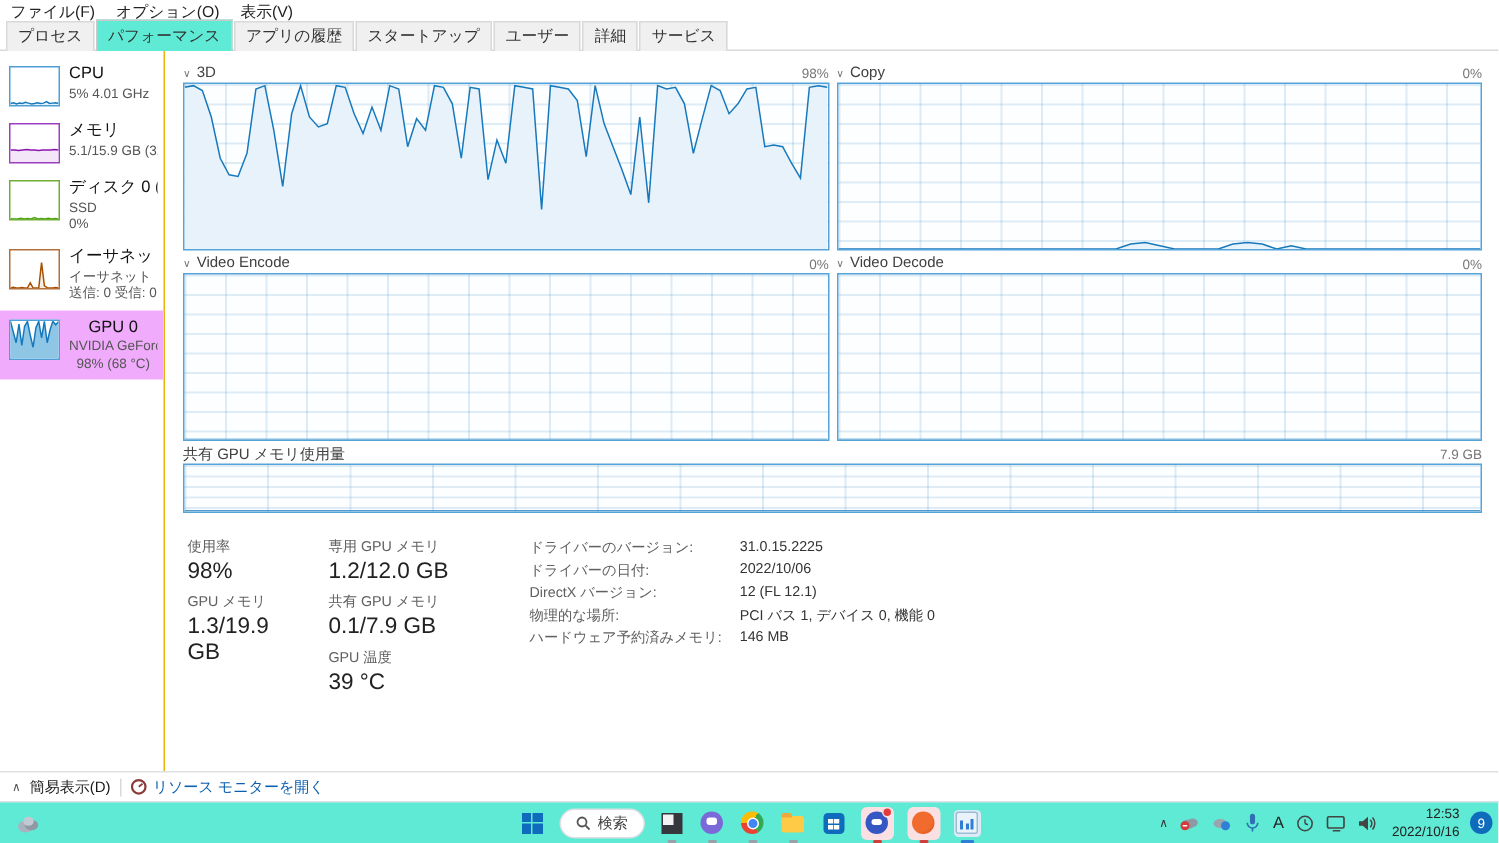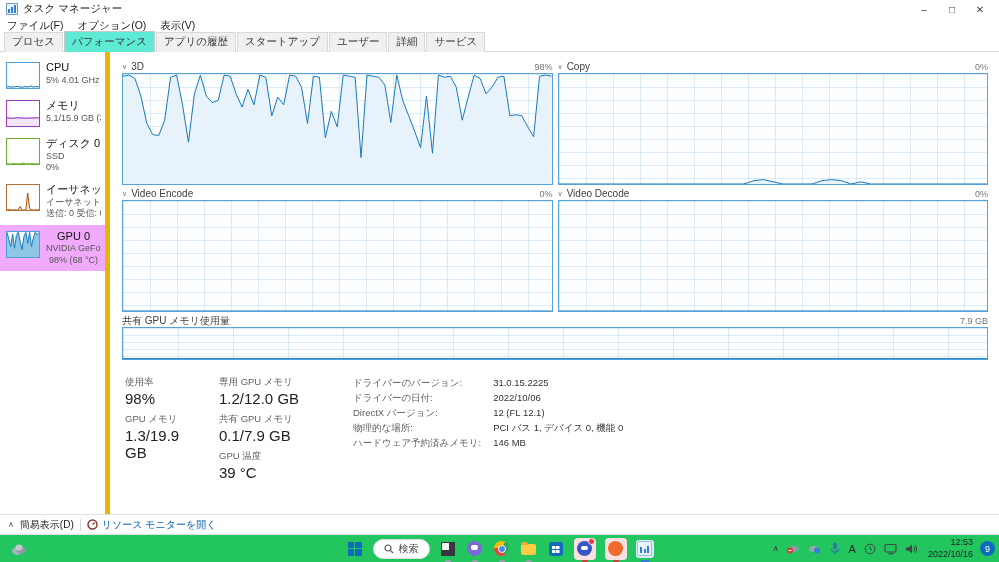--- a/index.html
+++ b/index.html
@@ -13,21 +13,21 @@
   .titlebar .app-ico { width:12px; height:12px; flex:0 0 auto; }
   .win-controls { margin-left:auto; display:flex; gap:2px; }
   .win-btn { width:26px; height:16px; display:flex; align-items:center; justify-content:center; font-size:10px; color:#444; cursor:default; }
   .menubar { height:15px; display:flex; align-items:flex-end; gap:14px; padding:0 7px; font-size:10.5px; color:#222; }
   .tabbar { height:19px; display:flex; align-items:flex-end; padding:2px 4px 0 4px; border-bottom:1px solid #d9d9d9; font-size:10.5px; }
   .tab { padding:2px 7px 3px; border:1px solid #d9d9d9; border-bottom:none; background:#f0f0f0; margin-right:1px; color:#333; position:relative; top:1px; }
   .tab.selected { background:#5eead4; border-color:#c9c9c9; padding-top:3px; z-index:2; }
 
   
   .tm-body { flex:1; display:flex; min-height:0; }
-  .sidebar { width:110px; border-right:5px solid #eab308; padding-top:4px; overflow:hidden; }
+  .sidebar { width:110px; border-right:1px solid #eab308; padding-top:4px; overflow:hidden; }
   .side-item { display:flex; gap:6px; padding:5px 4px 5px 6px; cursor:default; }
   .side-item.selected { background:#f0abfc;text-align:center; }
   .mini { width:34px; height:27px; position:relative; background:#fff; flex:0 0 auto; margin-top:1px; }
   .mini-cpu,.mini-gpu { border:1px solid #4d9fd6; }
   .mini-mem { border:1px solid #9b3ec0; }
   .mini-disk { border:1px solid #6fae36; }
   .mini-eth { border:1px solid #b5703a; }
   .side-txt { font-size:9px; color:#555; line-height:1.25; overflow:hidden; white-space:nowrap; }
   .side-txt .t { font-size:11px; color:#111; }
 
@@ -58,21 +58,21 @@
   .details { display:grid; grid-template-columns:auto auto; column-gap:12px; row-gap:2px; font-size:9.5px; margin-top:7px; align-content:start; }
   .details .dl { color:#606060; } .details .dv { color:#333; }
 
   
   .tm-footer { height:20px; border-top:1px solid #e0e0e0; display:flex; align-items:center; padding:0 8px; font-size:10px; gap:6px; }
   .tm-footer .chev { font-size:8px; color:#555; }
   .sep { width:1px; height:12px; background:#d9d9d9; }
   .rm-link { color:#0b5fb0; display:flex; align-items:center; gap:4px; cursor:pointer; }
 
   
-  .taskbar { position:absolute; left:0; bottom:0; width:999px; height:28px; background:#22c55e; border-top:1px solid #dde2e9; }
+  .taskbar { position:absolute; left:0; bottom:0; width:999px; height:28px; background:#5eead4; border-top:1px solid #dde2e9; }
   .tb-center { position:absolute; left:50%; top:0; transform:translateX(-50%); height:100%; display:flex; align-items:center; gap:9px; }
   .tb-left { position:absolute; left:10px; top:0; height:100%; display:flex; align-items:center; }
   .tb-right { position:absolute; right:4px; top:0; height:100%; display:flex; align-items:center; gap:7px; }
   .win-logo { width:14px; height:14px; display:grid; grid-template-columns:1fr 1fr; grid-template-rows:1fr 1fr; gap:1px; }
   .win-logo span { background:#0f6cbd; }
   .search-pill { height:20px; background:#fff; border:1px solid #dcdfe4; border-radius:11px; display:flex; align-items:center; gap:5px; padding:0 10px; font-size:10px; color:#444; }
   .tb-app { position:relative; width:18px; height:18px; display:flex; align-items:center; justify-content:center; }
   .run-bar { position:absolute; bottom:-4px; left:50%; transform:translateX(-50%); width:6px; height:2px; border-radius:2px; background:#9aa0a8; }
   .run-bar.red { background:#d43b3b; }
   .run-bar.blue { background:#2f7fd6; width:9px; }
@@ -100,34 +100,20 @@
   .clock { text-align:right; font-size:9px; color:#222; line-height:1.25; margin-left:2px; }
   .noti-badge { width:15px; height:15px; border-radius:50%; background:#0f6cbd; color:#fff; font-size:9px; display:flex; align-items:center; justify-content:center; }
 </style>
 </head>
 <body>
 
 <div class="screen">
 
   <div class="window">
 
-    <div class="titlebar">
-      <svg class="app-ico" viewBox="0 0 12 12">
-        <rect x="0.5" y="0.5" width="11" height="11" fill="#eaf3fb" stroke="#6f9ec0"></rect>
-        <rect x="2" y="6" width="2" height="4" fill="#2f7fd6"></rect>
-          <rect x="5" y="4" width="2" height="6" fill="#2f7fd6"></rect>
-          <rect x="8" y="2" width="2" height="8" fill="#2f7fd6"></rect>
-      </svg>
-      <span>タスク マネージャー</span>
-      <div class="win-controls">
-        <span class="win-btn">–</span>
-        <span class="win-btn">□</span>
-        <span class="win-btn">✕</span>
-      </div>
-    </div>
 
     <div class="menubar">
       <span>ファイル(F)</span>
       <span>オプション(O)</span>
       <span>表示(V)</span>
     </div>
 
     <div class="tabbar">
       <span class="tab">プロセス</span>
       <span class="tab selected">パフォーマンス</span>

